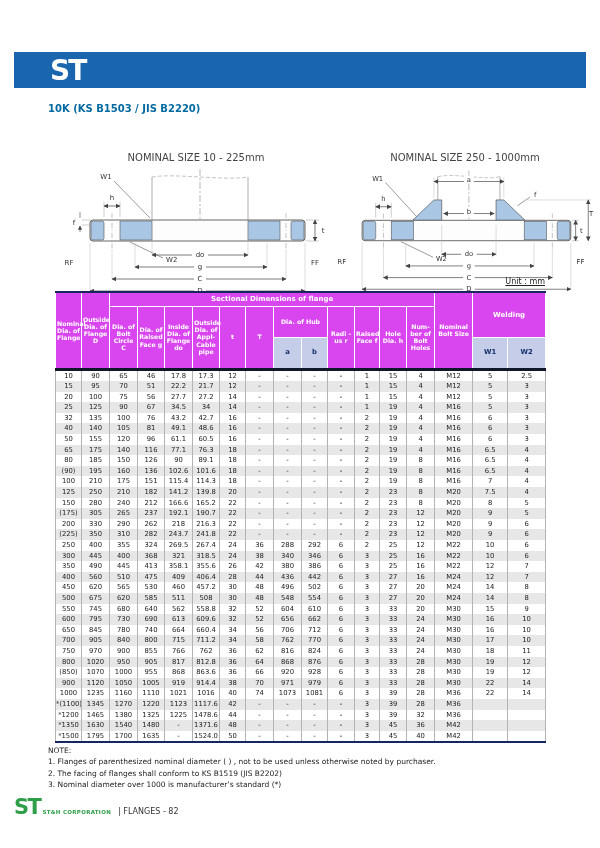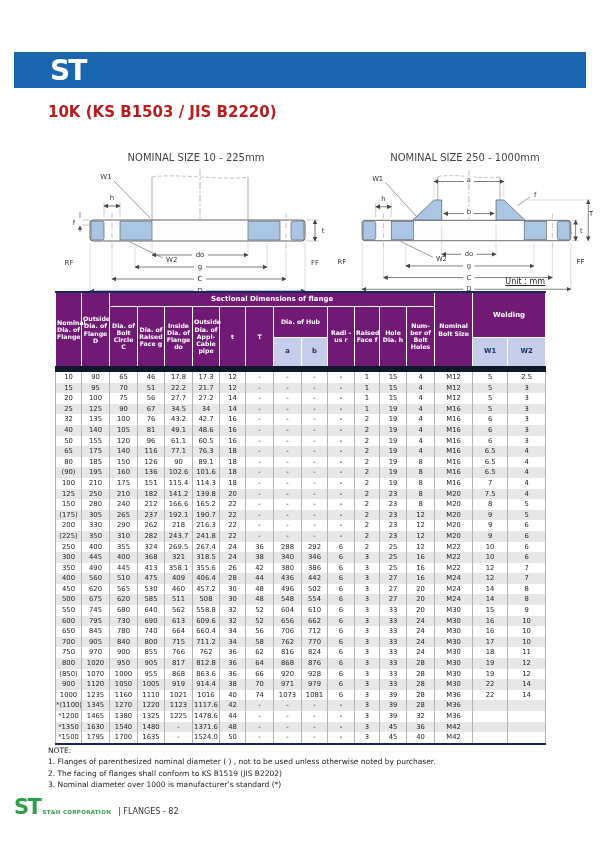--- a/index.html
+++ b/index.html
@@ -5,47 +5,47 @@
   * { margin:0; padding:0; box-sizing:border-box; }
   html,body { background:#9a9a9a; }
   .page {
     position:relative; width:600px; height:848px; background:#ffffff;
     font-family:"DejaVu Sans", sans-serif; overflow:hidden; margin:0 auto;
   }
   
   .top-bar { position:absolute; left:14px; top:52px; width:572px; height:36px; background:#1a66ae; }
   .top-logo { position:absolute; left:36px; top:2px; color:#ffffff; font-size:28px; font-weight:bold; letter-spacing:-2px; font-style:normal; }
   
-  .page-title { position:absolute; left:48px; top:103px; font-size:15px; font-weight:bold; color:#b91c1c; letter-spacing:0px;text-align:right; }
+  .page-title { position:absolute; left:48px; top:103px; font-size:10px; font-weight:bold; color:#0369a1; letter-spacing:0px;text-align:right; }
   
   .diagram { position:absolute; top:152px; }
   .diagram.left { left:60px; width:272px; }
   .diagram.right { left:333px; width:264px; }
   .diagram-title { text-align:center; font-size:10px; color:#444; margin-bottom:2px; }
   svg text { font-family:"DejaVu Sans", sans-serif; font-size:7px; fill:#333; }
   
   .unit-label { position:absolute; right:55px; top:277px; font-size:8px; color:#222;text-decoration:underline; }
   
   .spec-table {
     position:absolute; left:55px; top:291px; width:490px;
     border-collapse:collapse; table-layout:fixed;
     border-top:2px solid #17265e; border-bottom:2px solid #17265e;
     border-left:1px solid #17265e; border-right:1px solid #17265e;
   }
   .spec-table th {
-    background:#701a75; color:#ffffff; font-size:6.2px; font-weight:bold;
+    background:#d946ef; color:#ffffff; font-size:6.2px; font-weight:bold;
     border:1px solid #ffffff; text-align:center; vertical-align:middle;
     padding:0 1px; line-height:1.15;
   }
   .spec-table th.group { font-size:7px; }
   .spec-table th.sub { background:#c5cde8; color:#13306b; font-size:6.8px; }
   .spec-table thead tr.r1 { height:14px; }
   .spec-table thead tr.r2 { height:31px; }
   .spec-table thead tr.r3 { height:32px; }
-  .spec-table tbody { border-top:6px solid #0f172a; }
+  .spec-table tbody { border-top:3px solid #0f172a; }
   .spec-table td {
     font-size:6.8px; color:#222; text-align:center; vertical-align:middle;
     height:10.6px; line-height:10.6px; padding:0;
     border-left:1px solid #b3b3b3; border-right:1px solid #b3b3b3;
     white-space:nowrap; overflow:hidden;
   }
   .spec-table tbody tr:nth-child(even) { background:#e7e7e7; }
   
   .notes { position:absolute; left:48px; top:745px; font-size:7.5px; color:#222; line-height:1.5; }
   

